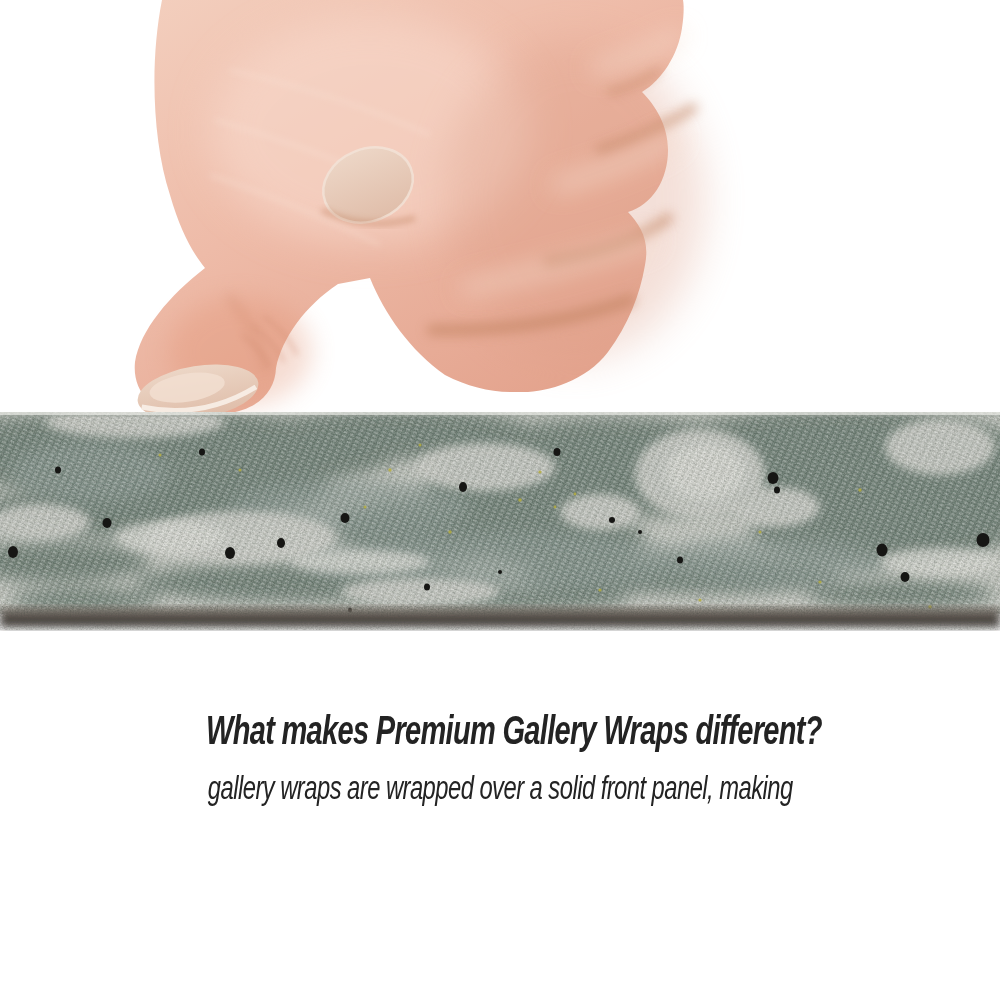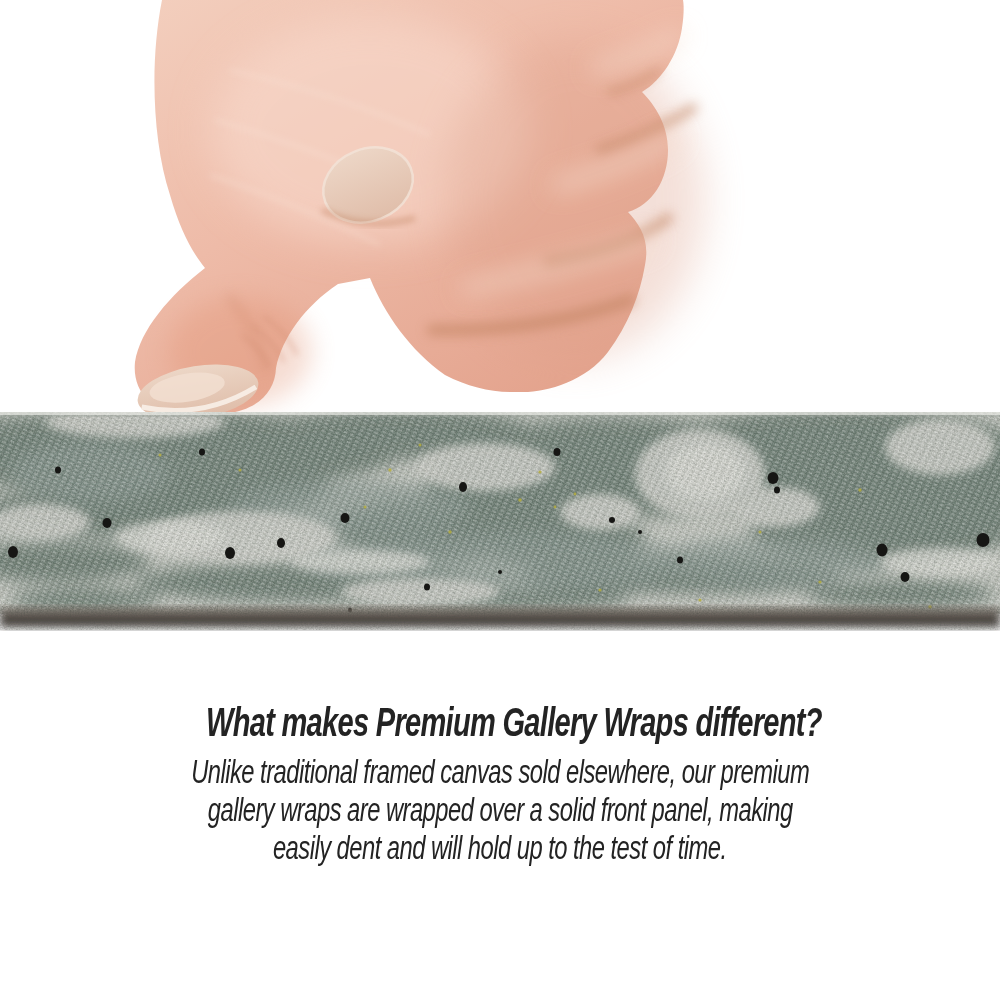--- a/index.html
+++ b/index.html
@@ -13,21 +13,21 @@
   .stage{position:relative;width:1000px;height:1000px;background:#ffffff;}
   .hand-svg{position:absolute;left:0;top:0;width:1000px;height:428px;display:block;}
   .canvas-strip{position:absolute;left:0;top:412px;width:1000px;height:221px;}
   .canvas-strip svg{display:block;width:1000px;height:221px;}
   .info{
     position:absolute;left:0;top:698px;width:1000px;
     text-align:center;color:#232323;
   }
   .info .heading{
     font-size:33px;font-style:italic;font-weight:bold;
-    letter-spacing:-0.8px;height:56px;line-height:52px;margin:0;padding-left:28px;
+    letter-spacing:-0.8px;height:56px;line-height:52px;margin:8px;padding-left:28px;
   }
   .info .line{
     font-size:27px;font-style:italic;font-weight:normal;
     letter-spacing:-0.6px;height:38px;line-height:38px;
   }
   .info .heading > span,
   .info .line > span{
     display:inline-block;
     transform:scale(0.88,1.24);
     transform-origin:50% 60%;
@@ -255,18 +255,16 @@
       <rect x="0" y="0" width="1000" height="3" fill="#e4e6e0" opacity="0.75"></rect>
       <rect x="0" y="3" width="1000" height="2" fill="#9aa29a" opacity="0.4"></rect>
 
       <rect x="0" y="196" width="1000" height="19" fill="url(#edgeG)" filter="url(#soft4)"></rect>
       <rect x="0" y="194" width="1000" height="24" filter="url(#grainDark)" opacity="0.6"></rect>
     </svg>
   </div>
 
   <section class="info">
     <h1 class="heading"><span>What makes Premium Gallery Wraps different?</span></h1>
-    <div class="line"><span>Unlike traditional framed canvas sold elsewhere, our premium</span></div>
     <div class="line"><span>gallery wraps are wrapped over a solid front panel, making</span></div>
-    <div class="line"><span>easily dent and will hold up to the test of time.</span></div>
   </section>
 
 </div>
 
 </body></html>

